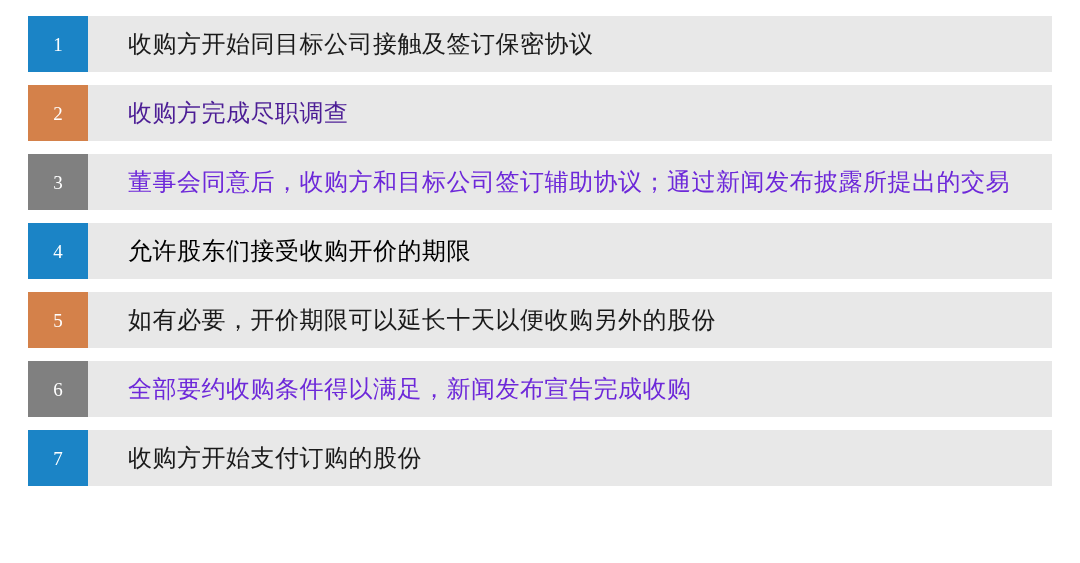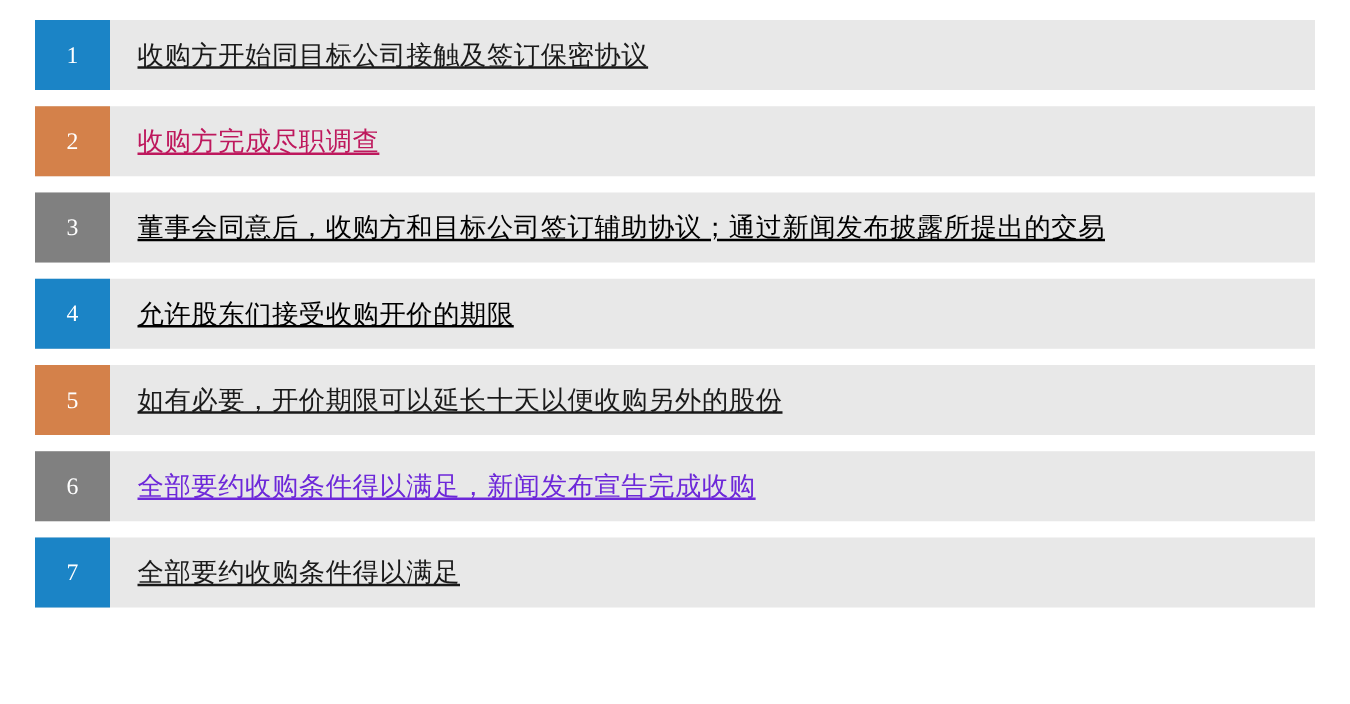--- a/index.html
+++ b/index.html
@@ -40,64 +40,63 @@
     justify-content: center;
     color: #ffffff;
     font-family: "Liberation Serif", "DejaVu Serif", serif;
     font-size: 19px;
     line-height: 1;
   }
   .step-text {
     flex: 1 1 auto;
     display: flex;
     align-items: center;
-    padding-left: 22px;
+    padding-left: 40px;
     padding-right: 12px;
     color: #1a1a1a;
-    font-size: 21px;
+    font-size: 24px;
     letter-spacing: 0.5px;
     white-space: nowrap;
-    text-decoration: underline;
   }
 </style>
 </head>
 <body>
 
 <div id="diagram" style="background: rgb(255, 255, 255);">
   <div class="steps">
 
     <div class="step-row" style="background: rgb(232, 232, 232);">
       <div class="step-num" style="background: rgb(27, 132, 198);">1</div>
       <div class="step-text" style="color: rgb(26, 26, 26);">收购方开始同目标公司接触及签订保密协议</div>
     </div>
 
     <div class="step-row" style="background: rgb(232, 232, 232);">
       <div class="step-num" style="background: rgb(212, 129, 74);">2</div>
-      <div class="step-text" style="color: #be185d;">收购方完成尽职调查</div>
+      <div class="step-text" style="color: #4c1d95;">收购方完成尽职调查</div>
     </div>
 
     <div class="step-row" style="background: rgb(232, 232, 232);">
       <div class="step-num" style="background: rgb(128, 128, 128);">3</div>
-      <div class="step-text" style="color: #000000;">董事会同意后，收购方和目标公司签订辅助协议；通过新闻发布披露所提出的交易</div>
+      <div class="step-text" style="color: #6d28d9;">董事会同意后，收购方和目标公司签订辅助协议；通过新闻发布披露所提出的交易</div>
     </div>
 
     <div class="step-row" style="background: rgb(232, 232, 232);">
       <div class="step-num" style="background: rgb(27, 132, 198);">4</div>
       <div class="step-text" style="color: #000000;">允许股东们接受收购开价的期限</div>
     </div>
 
     <div class="step-row" style="background: rgb(232, 232, 232);">
       <div class="step-num" style="background: rgb(212, 129, 74);">5</div>
       <div class="step-text" style="color: rgb(26, 26, 26);">如有必要，开价期限可以延长十天以便收购另外的股份</div>
     </div>
 
     <div class="step-row" style="background: rgb(232, 232, 232);">
       <div class="step-num" style="background: rgb(128, 128, 128);">6</div>
       <div class="step-text" style="color: #6d28d9;">全部要约收购条件得以满足，新闻发布宣告完成收购</div>
     </div>
 
     <div class="step-row" style="background: rgb(232, 232, 232);">
       <div class="step-num" style="background: rgb(27, 132, 198);">7</div>
-      <div class="step-text" style="color: rgb(26, 26, 26);">全部要约收购条件得以满足</div>
+      <div class="step-text" style="color: rgb(26, 26, 26);">收购方开始支付订购的股份</div>
     </div>
 
   </div>
 </div>
 
 </body></html>

